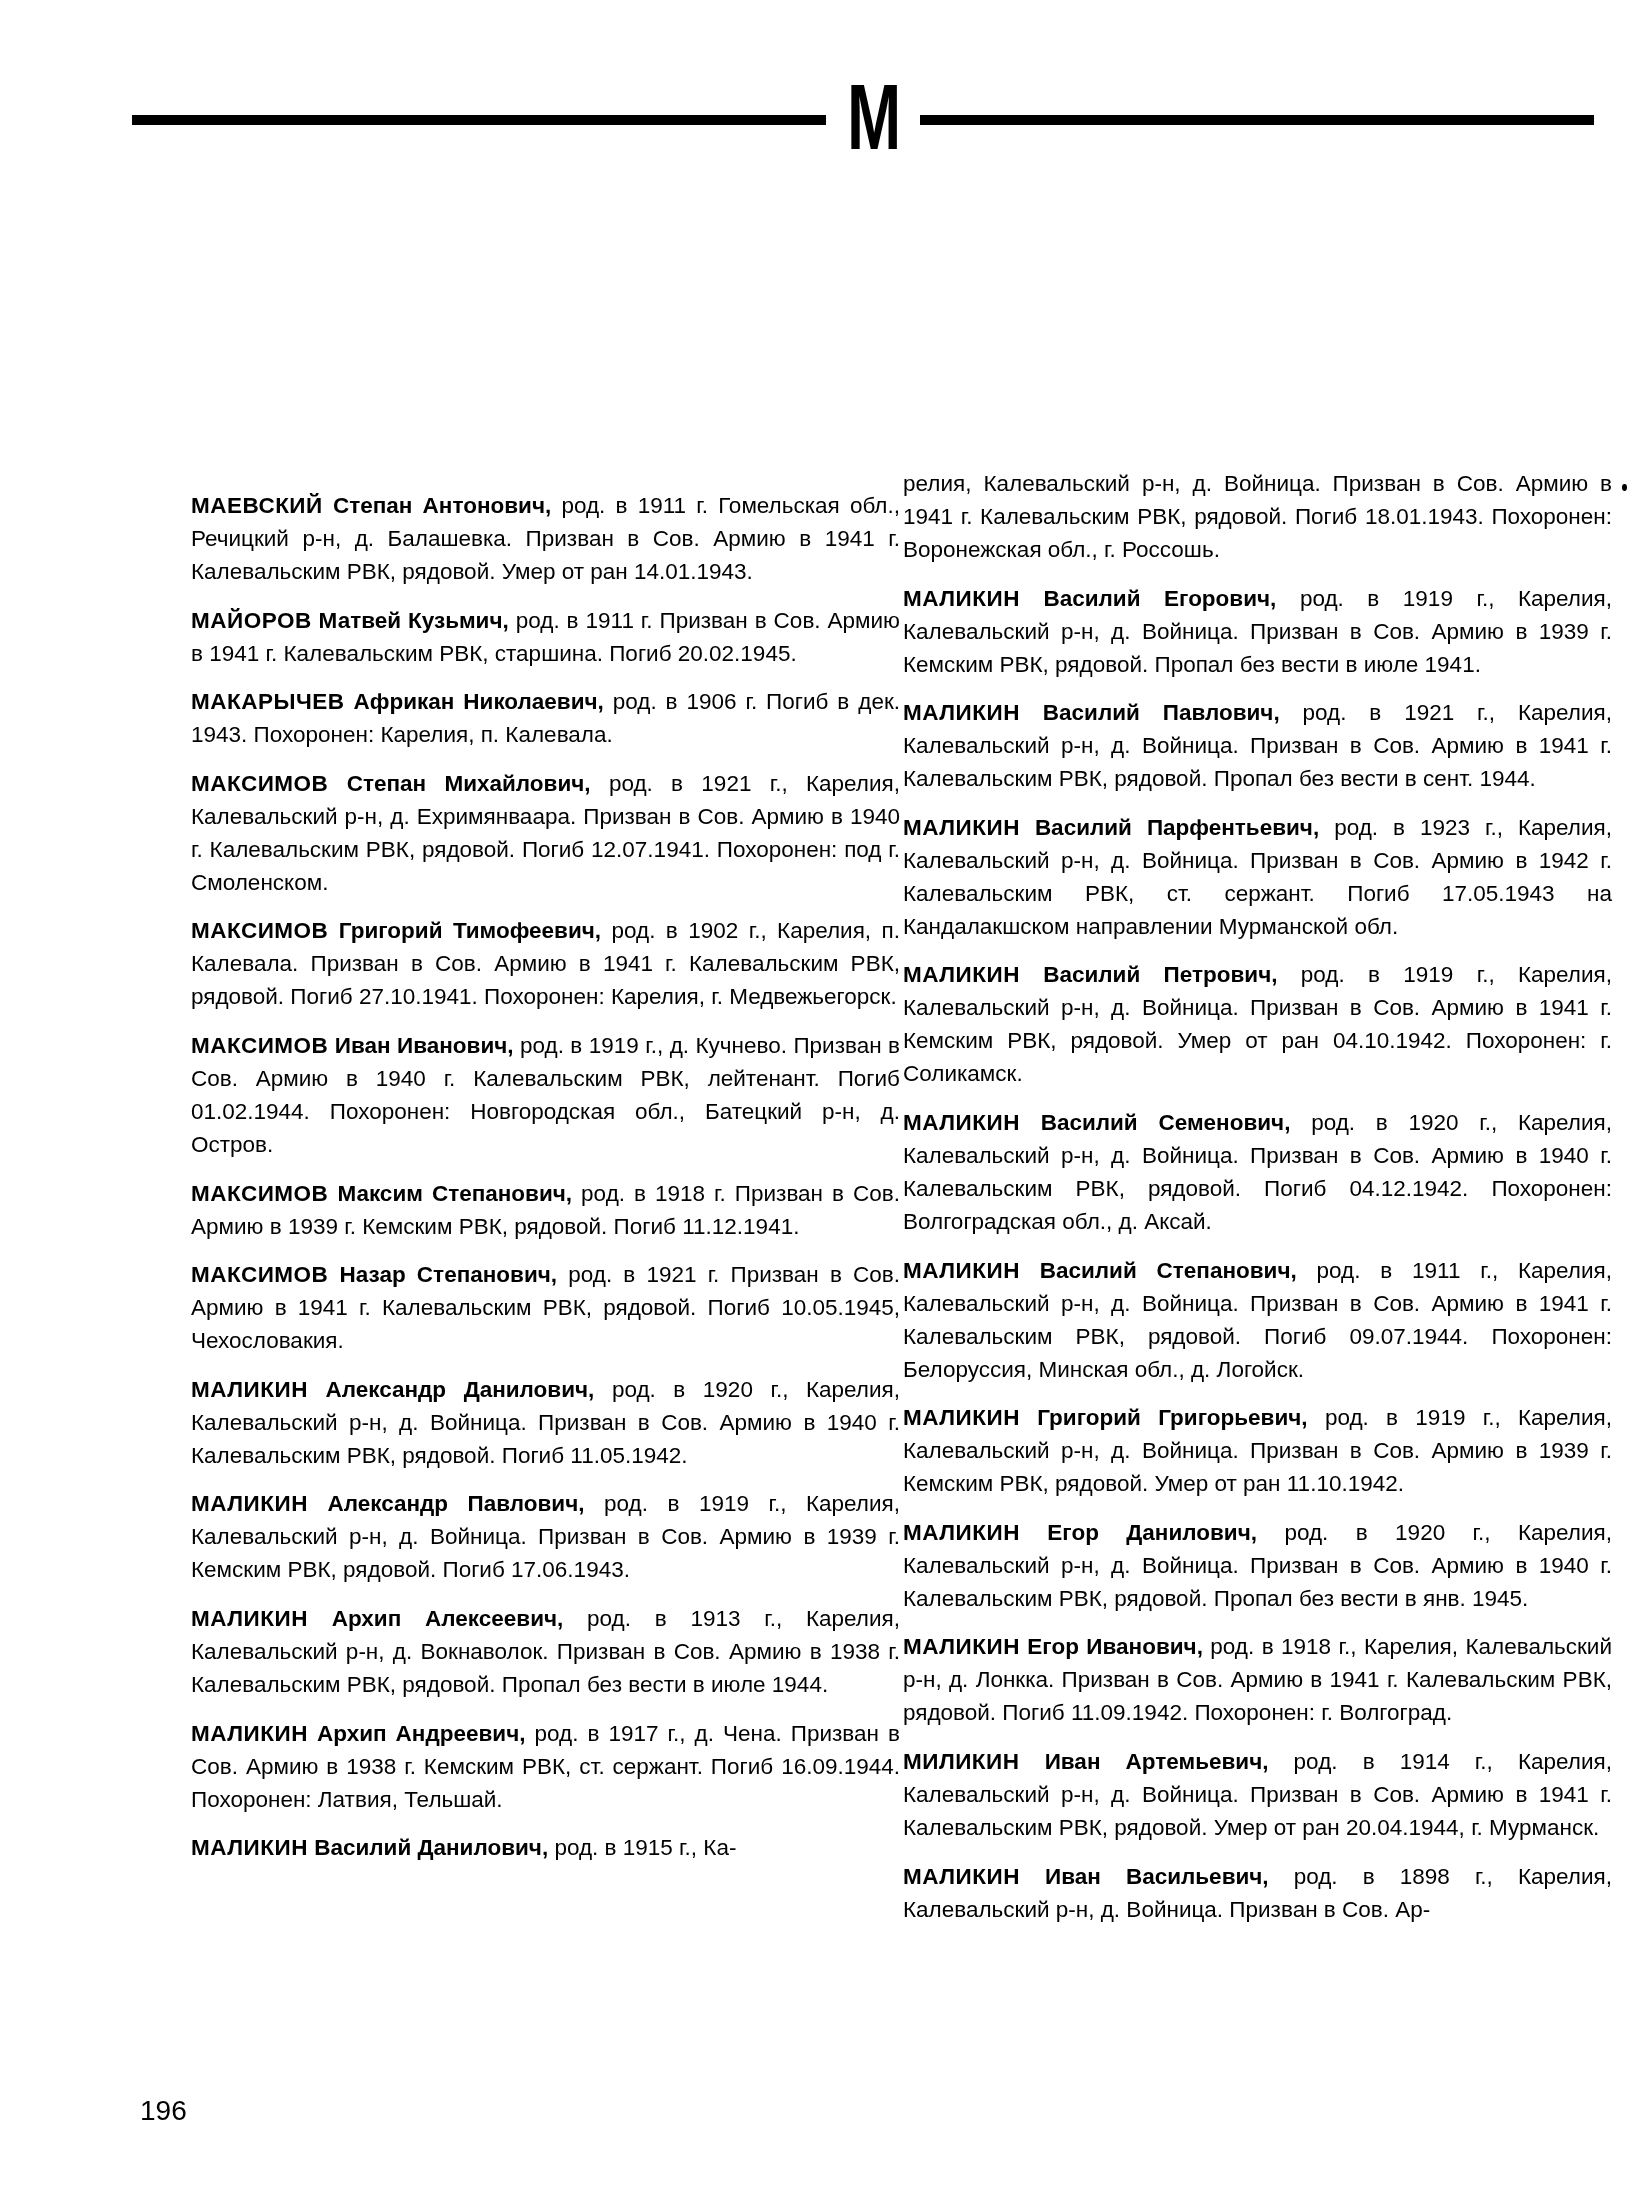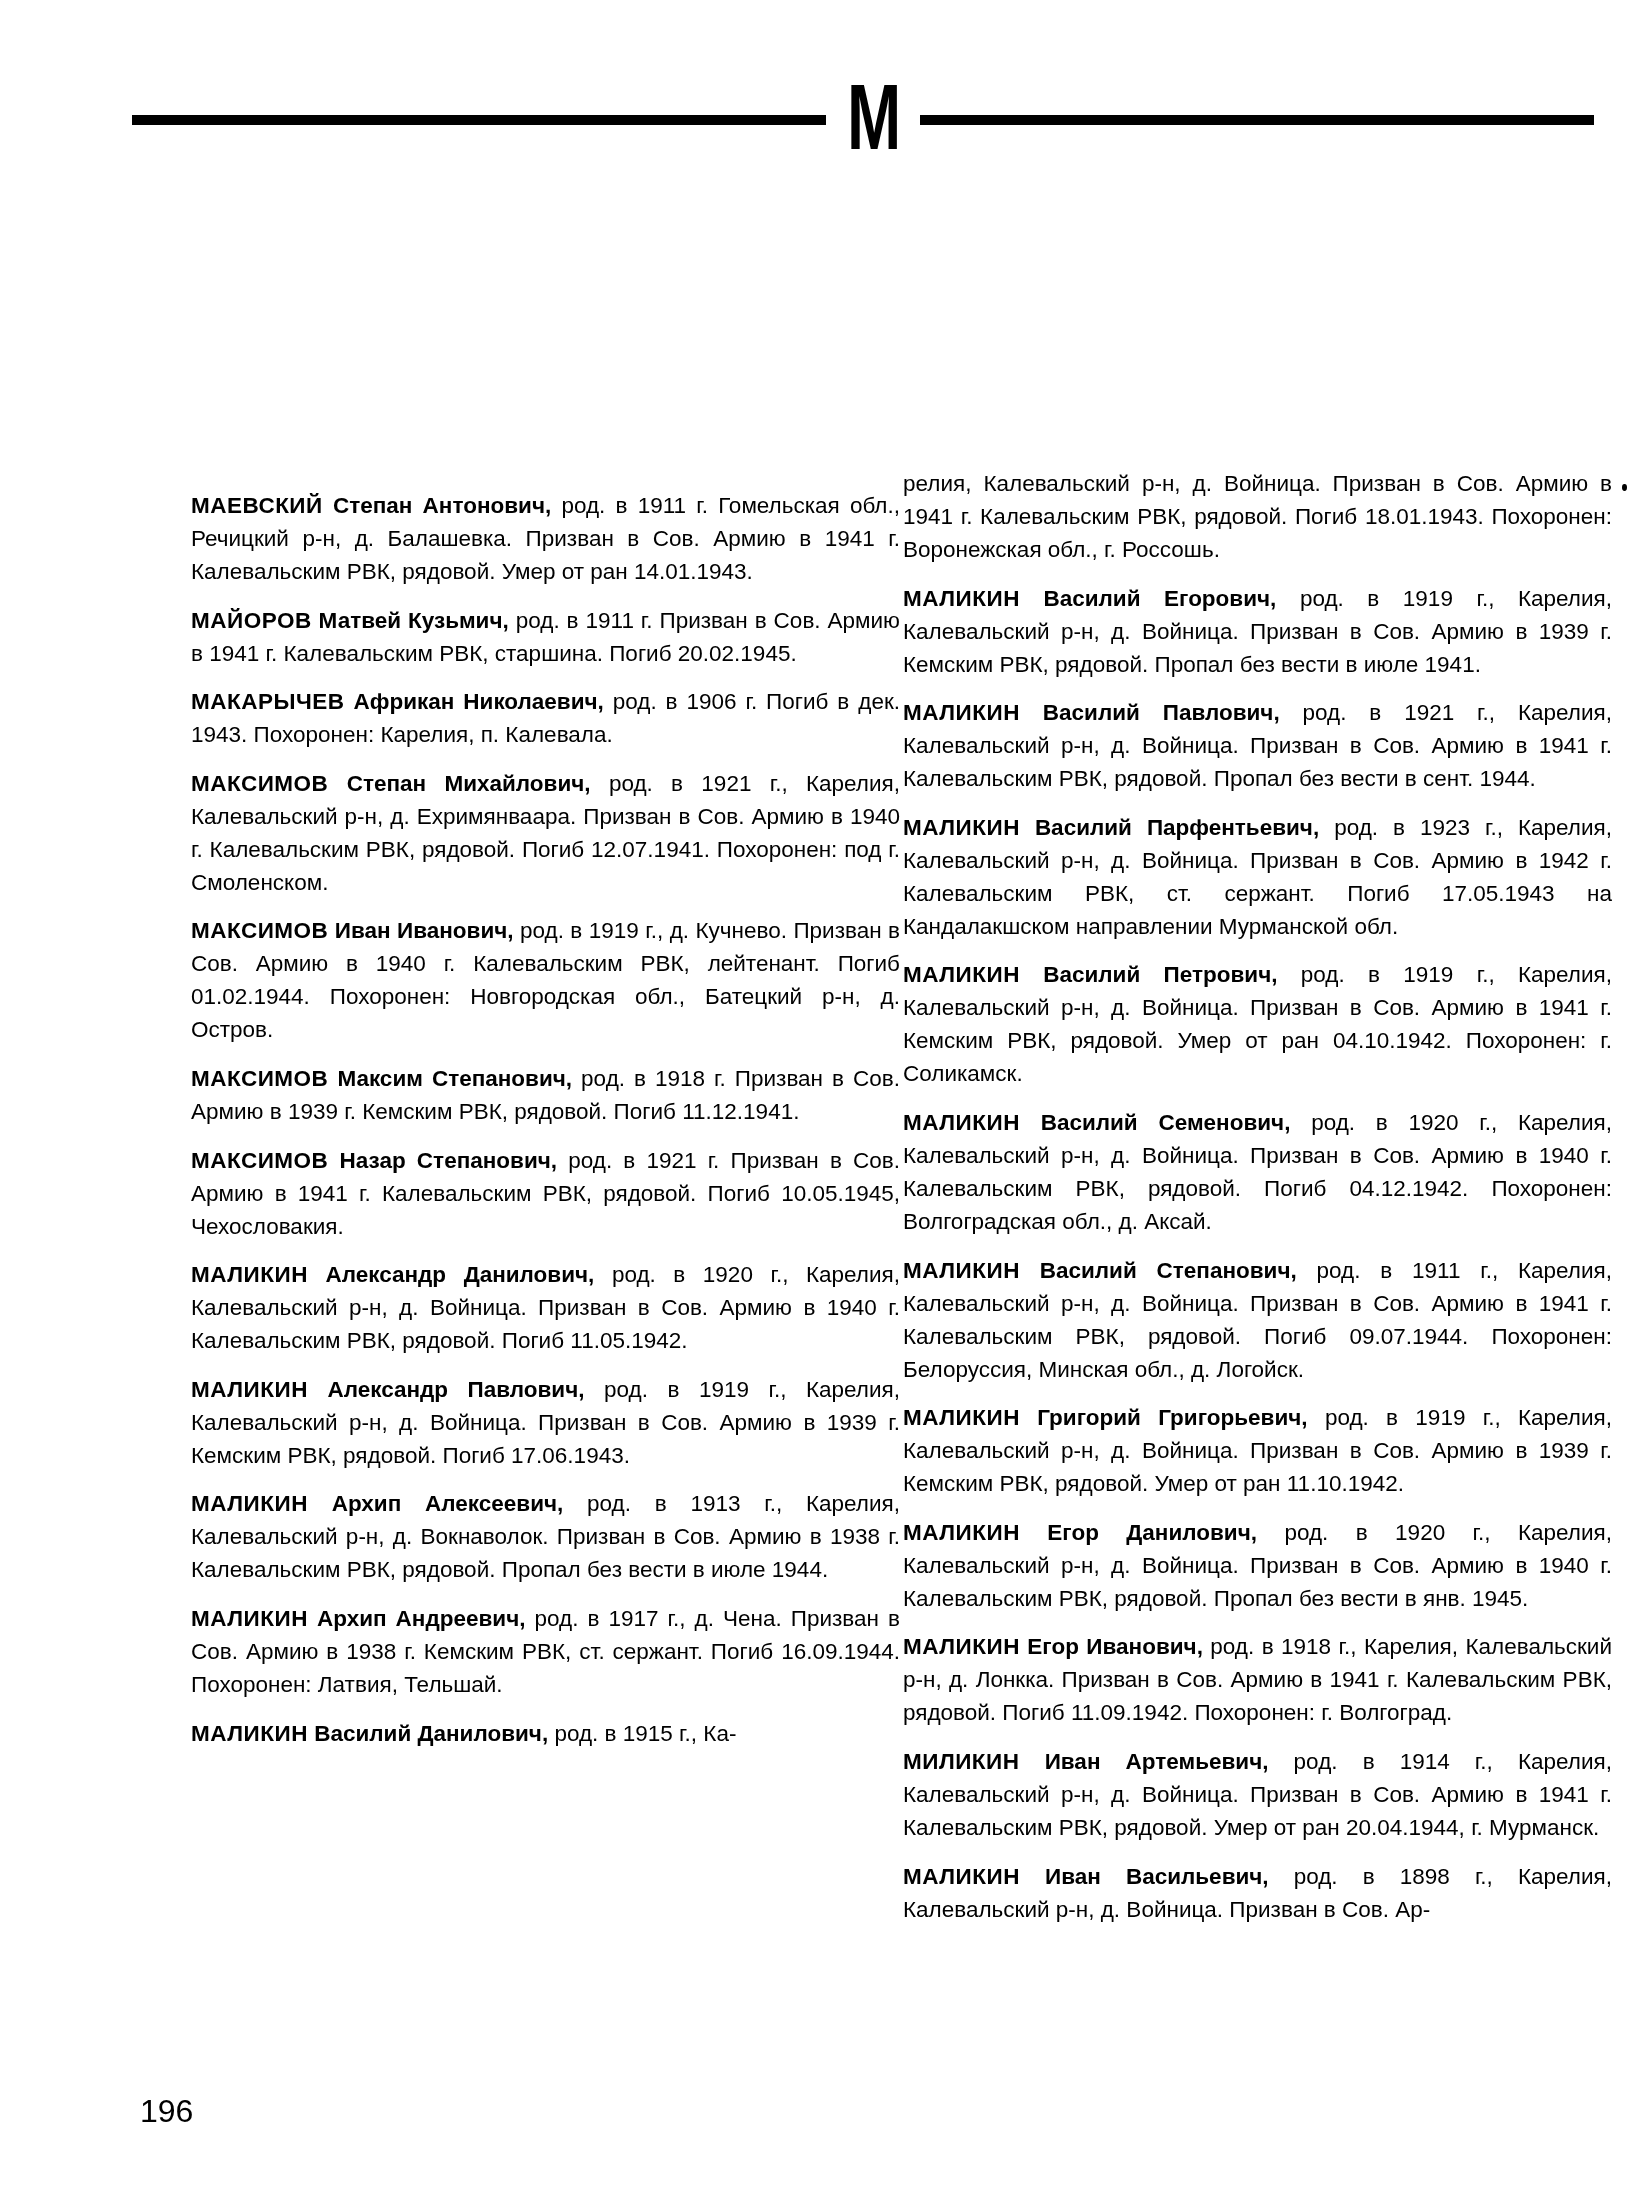--- a/index.html
+++ b/index.html
@@ -8,39 +8,40 @@
   .rule { position: absolute; top: 37px; height: 9.8px; background: #000; }
   .rule.left { left: 0; width: 694px; }
   .rule.right { left: 788px; width: 674px; }
   .letter { position: absolute; left: 699px; top: 0; width: 86px; height: 78px; font-family: "Liberation Sans", sans-serif; font-weight: bold; font-size: 93px; line-height: 78px; text-align: center; transform: scaleX(0.7); }
   .col { position: absolute; top: 489px; width: 709px; font-size: 22.5px; line-height: 33px; text-align: justify; }
   .col.left { left: 143px; margin-left: 48px; }
   .col.right { left: 903px; top: 467px; }
   .entry { margin: 0 0 15.6px 0; }
   .surname { font-weight: bold; letter-spacing: 0.5px; }
   .given { font-weight: bold; }
-  .page-num { position: absolute; left: 140px; top: 2094px; font-size: 32px; line-height: 34px; }
+  .page-num { position: absolute; left: 140px; top: 2094px; font-size: 28px; line-height: 34px; }
   .speck { position: absolute; width: 4.9px; height: 6.8px; background: #000; border-radius: 50%; }
 </style>
 </head>
 <body>
 
 <div class="header">
   <div class="rule left"></div>
   <div class="letter">М</div>
   <div class="rule right"></div>
 </div>
 
 <div class="speck" style="left:1622px; top:484px;"></div>
 
 <div class="col left" id="col-left">
     <p class="entry"><span class="surname">МАЕВСКИЙ</span> <span class="given">Степан Антонович,</span><span> род. в 1911 г. Гомельская обл., Речицкий р-н, д. Балашевка. Призван в Сов. Армию в 1941 г. Калевальским РВК, рядовой. Умер от ран 14.01.1943.</span></p>
     <p class="entry"><span class="surname">МАЙОРОВ</span> <span class="given">Матвей Кузьмич,</span><span> род. в 1911 г. Призван в Сов. Армию в 1941 г. Калевальским РВК, старшина. Погиб 20.02.1945.</span></p>
     <p class="entry"><span class="surname">МАКАРЫЧЕВ</span> <span class="given">Африкан Николаевич,</span><span> род. в 1906 г. Погиб в дек. 1943. Похоронен: Карелия, п. Калевала.</span></p>
     <p class="entry"><span class="surname">МАКСИМОВ</span> <span class="given">Степан Михайлович,</span><span> род. в 1921 г., Карелия, Калевальский р-н, д. Ехримянваара. Призван в Сов. Армию в 1940 г. Калевальским РВК, рядовой. Погиб 12.07.1941. Похоронен: под г. Смоленском.</span></p>
+    <p class="entry"><span class="surname">МАКСИМОВ</span> <span class="given">Григорий Тимофеевич,</span><span> род. в 1902 г., Карелия, п. Калевала. Призван в Сов. Армию в 1941 г. Калевальским РВК, рядовой. Погиб 27.10.1941. Похоронен: Карелия, г. Медвежьегорск.</span></p>
     <p class="entry"><span class="surname">МАКСИМОВ</span> <span class="given">Иван Иванович,</span><span> род. в 1919 г., д. Кучнево. Призван в Сов. Армию в 1940 г. Калевальским РВК, лейтенант. Погиб 01.02.1944. Похоронен: Новгородская обл., Батецкий р-н, д. Остров.</span></p>
     <p class="entry"><span class="surname">МАКСИМОВ</span> <span class="given">Максим Степанович,</span><span> род. в 1918 г. Призван в Сов. Армию в 1939 г. Кемским РВК, рядовой. Погиб 11.12.1941.</span></p>
     <p class="entry"><span class="surname">МАКСИМОВ</span> <span class="given">Назар Степанович,</span><span> род. в 1921 г. Призван в Сов. Армию в 1941 г. Калевальским РВК, рядовой. Погиб 10.05.1945, Чехословакия.</span></p>
     <p class="entry"><span class="surname">МАЛИКИН</span> <span class="given">Александр Данилович,</span><span> род. в 1920 г., Карелия, Калевальский р-н, д. Войница. Призван в Сов. Армию в 1940 г. Калевальским РВК, рядовой. Погиб 11.05.1942.</span></p>
     <p class="entry"><span class="surname">МАЛИКИН</span> <span class="given">Александр Павлович,</span><span> род. в 1919 г., Карелия, Калевальский р-н, д. Войница. Призван в Сов. Армию в 1939 г. Кемским РВК, рядовой. Погиб 17.06.1943.</span></p>
     <p class="entry"><span class="surname">МАЛИКИН</span> <span class="given">Архип Алексеевич,</span><span> род. в 1913 г., Карелия, Калевальский р-н, д. Вокнаволок. Призван в Сов. Армию в 1938 г. Калевальским РВК, рядовой. Пропал без вести в июле 1944.</span></p>
     <p class="entry"><span class="surname">МАЛИКИН</span> <span class="given">Архип Андреевич,</span><span> род. в 1917 г., д. Чена. Призван в Сов. Армию в 1938 г. Кемским РВК, ст. сержант. Погиб 16.09.1944. Похоронен: Латвия, Тельшай.</span></p>
     <p class="entry"><span class="surname">МАЛИКИН</span> <span class="given">Василий Данилович,</span><span> род. в 1915 г., Ка-</span></p>
   </div>
 <div class="col right" id="col-right">

